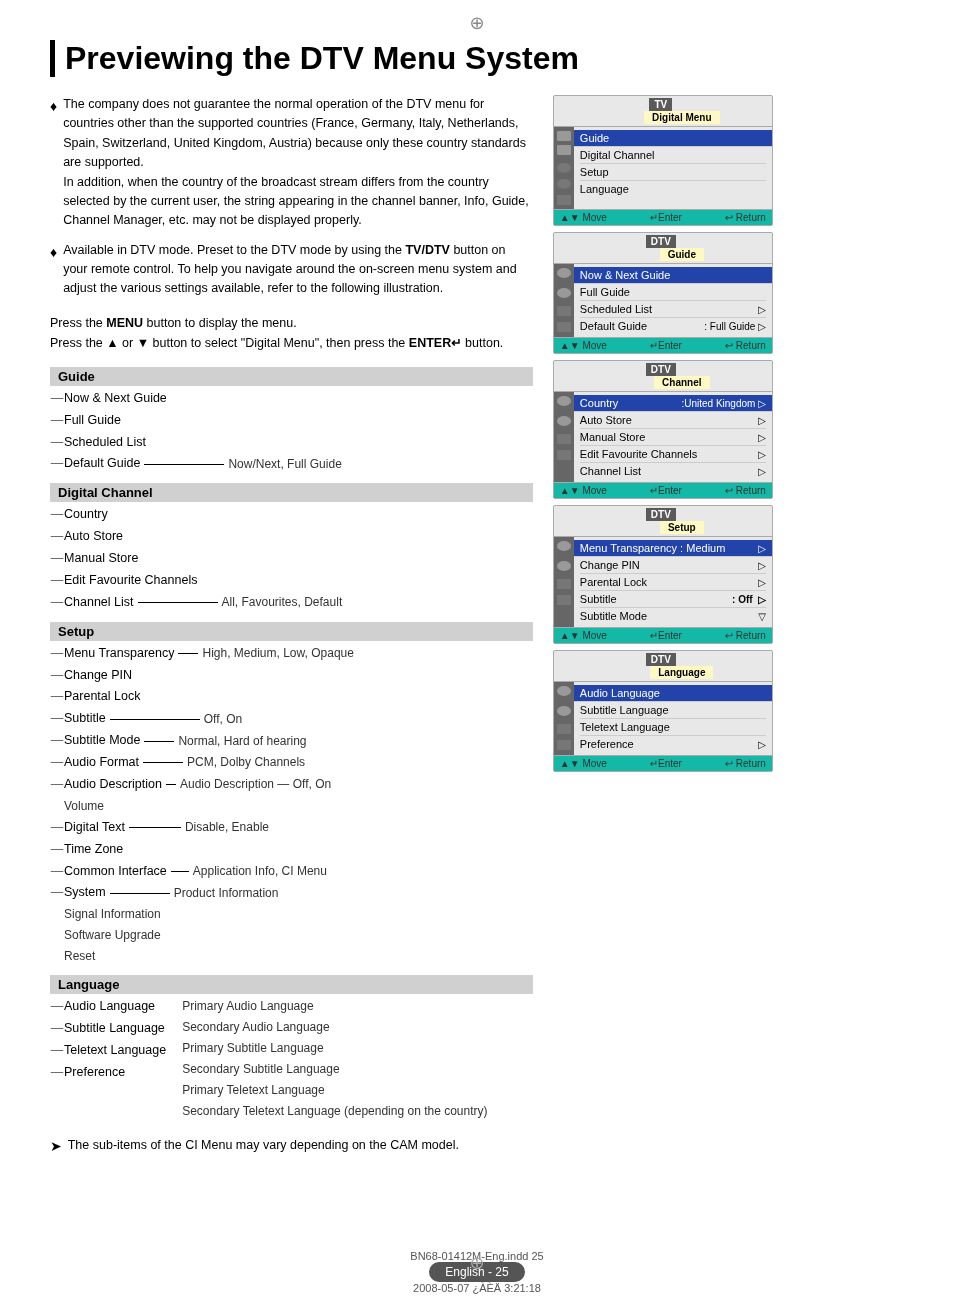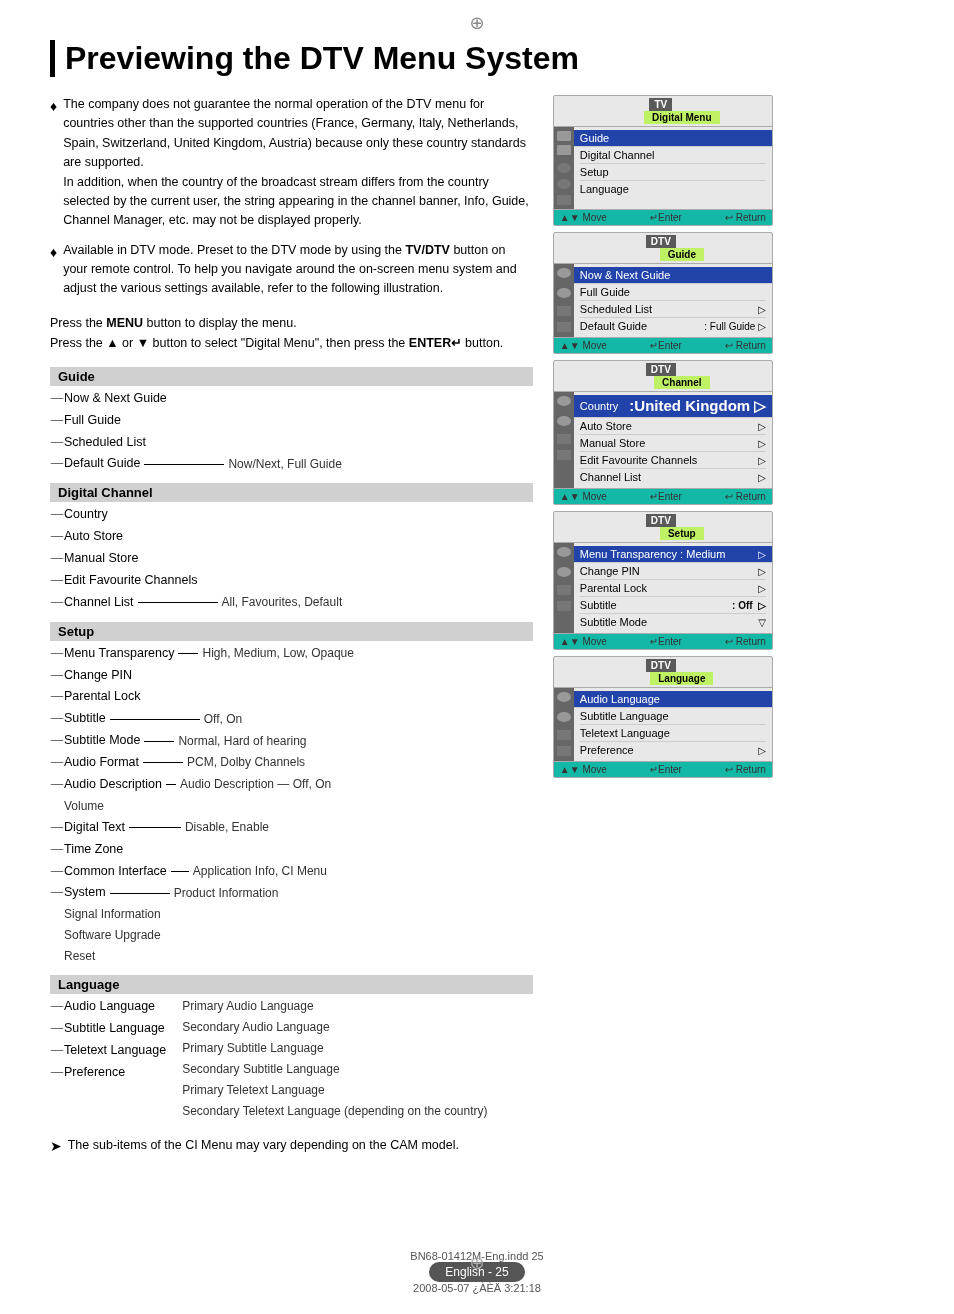--- a/index.html
+++ b/index.html
@@ -117,21 +117,21 @@
     .tv-panel-header .tv-label {
       background: #5a5a5a;
       color: #fff;
       padding: 1px 5px;
       font-size: 10px;
       font-weight: bold;
       margin-right: 4px;
     }
 
     .tv-panel-header .panel-title {
-      background: #bef264;
+      background: #fef9c3;
       color: #000;
       padding: 1px 8px;
       font-size: 10px;
       font-weight: bold;
       flex: 1;
       text-align: center;
       margin-left: 38px;
     }
 
     .tv-panel-body {
@@ -541,21 +541,21 @@
         <div style="display:flex;">
           <div style="width:20px; background:#666; display:flex; flex-direction:column; gap:4px; padding:4px 2px; align-items:center;">
             <div style="width:14px;height:10px;background:#999;border-radius:50%;"></div>
             <div style="width:14px;height:10px;background:#999;border-radius:50%;margin-top:6px;"></div>
             <div style="width:14px;height:10px;background:#777;border-radius:1px;margin-top:4px;"></div>
             <div style="width:14px;height:10px;background:#777;border-radius:1px;margin-top:2px;"></div>
           </div>
           <div class="tv-panel-body" style="flex:1;">
             <div class="tv-panel-row highlighted">
               <span>Country</span>
-              <span style="font-size:15px;font-weight:bold;">:United Kingdom ▷</span>
+              <span style="font-size:10px;">:United Kingdom ▷</span>
             </div>
             <div class="tv-panel-row">
               <span>Auto Store</span>
               <span class="tv-arrow">▷</span>
             </div>
             <div class="tv-panel-row">
               <span>Manual Store</span>
               <span class="tv-arrow">▷</span>
             </div>
             <div class="tv-panel-row">

